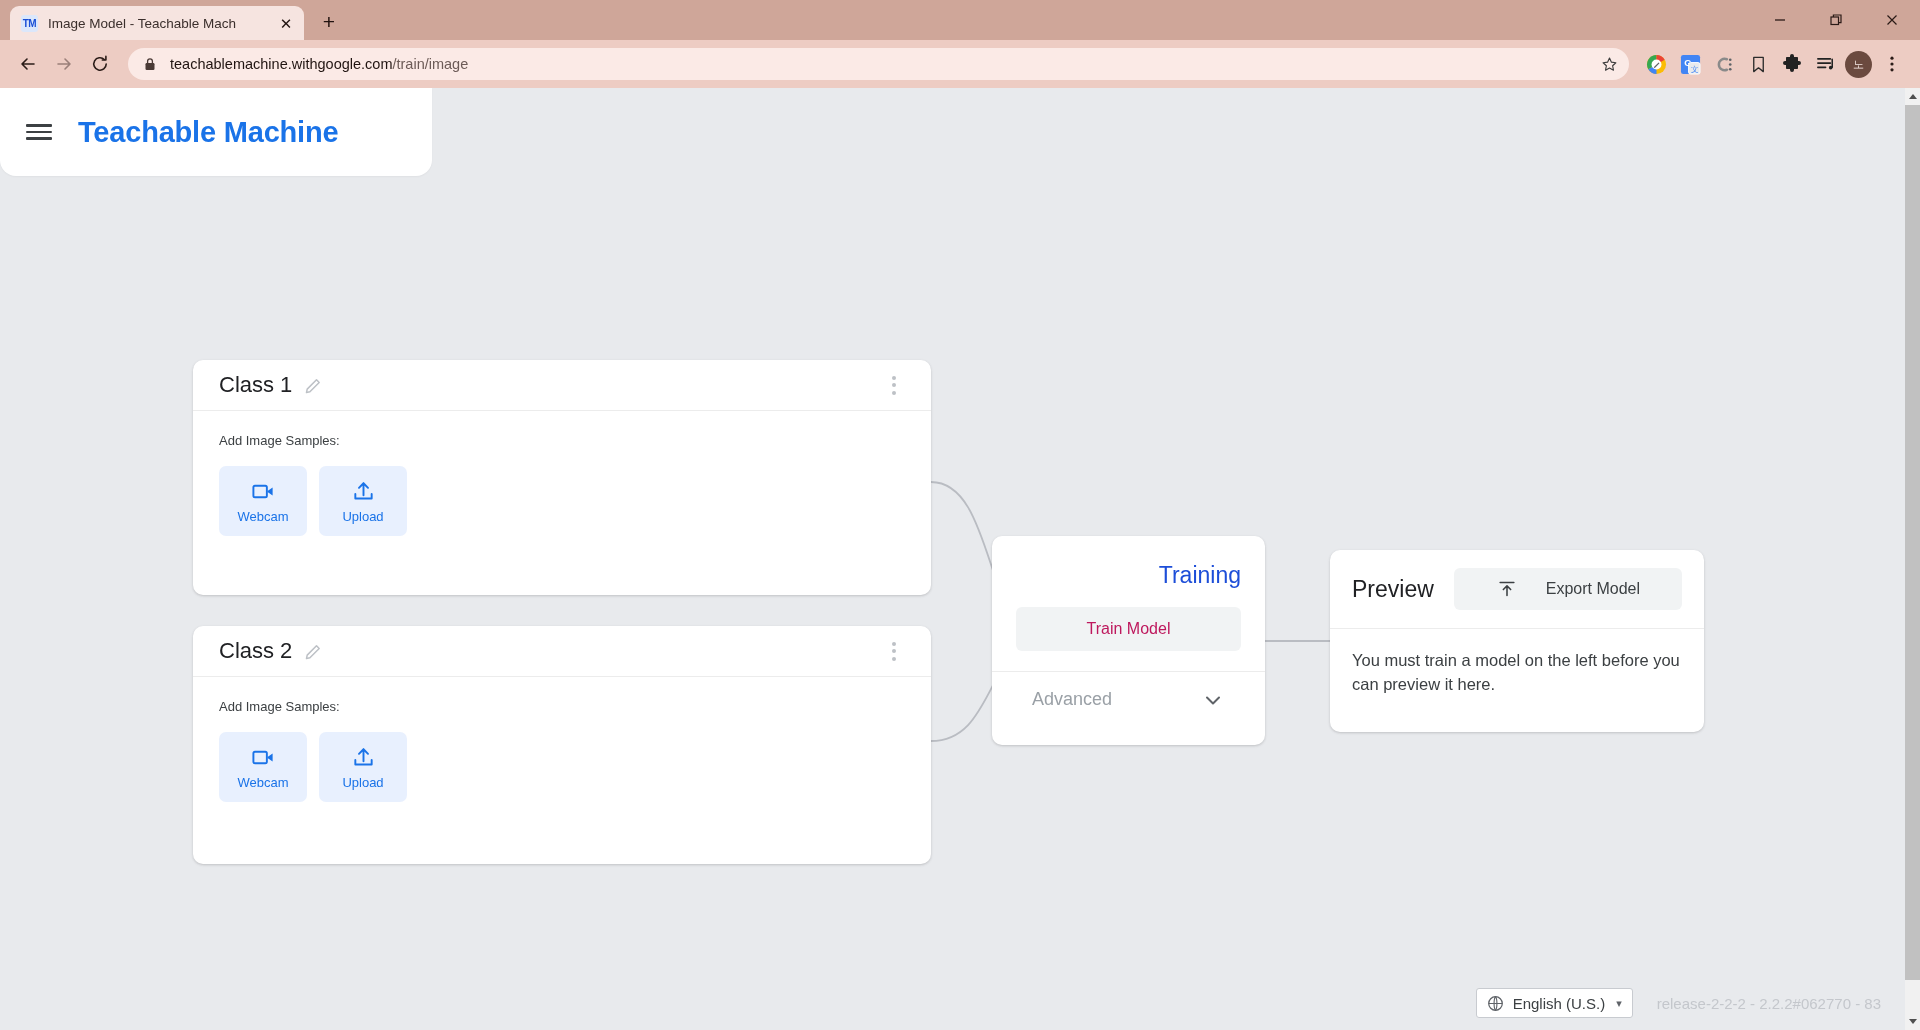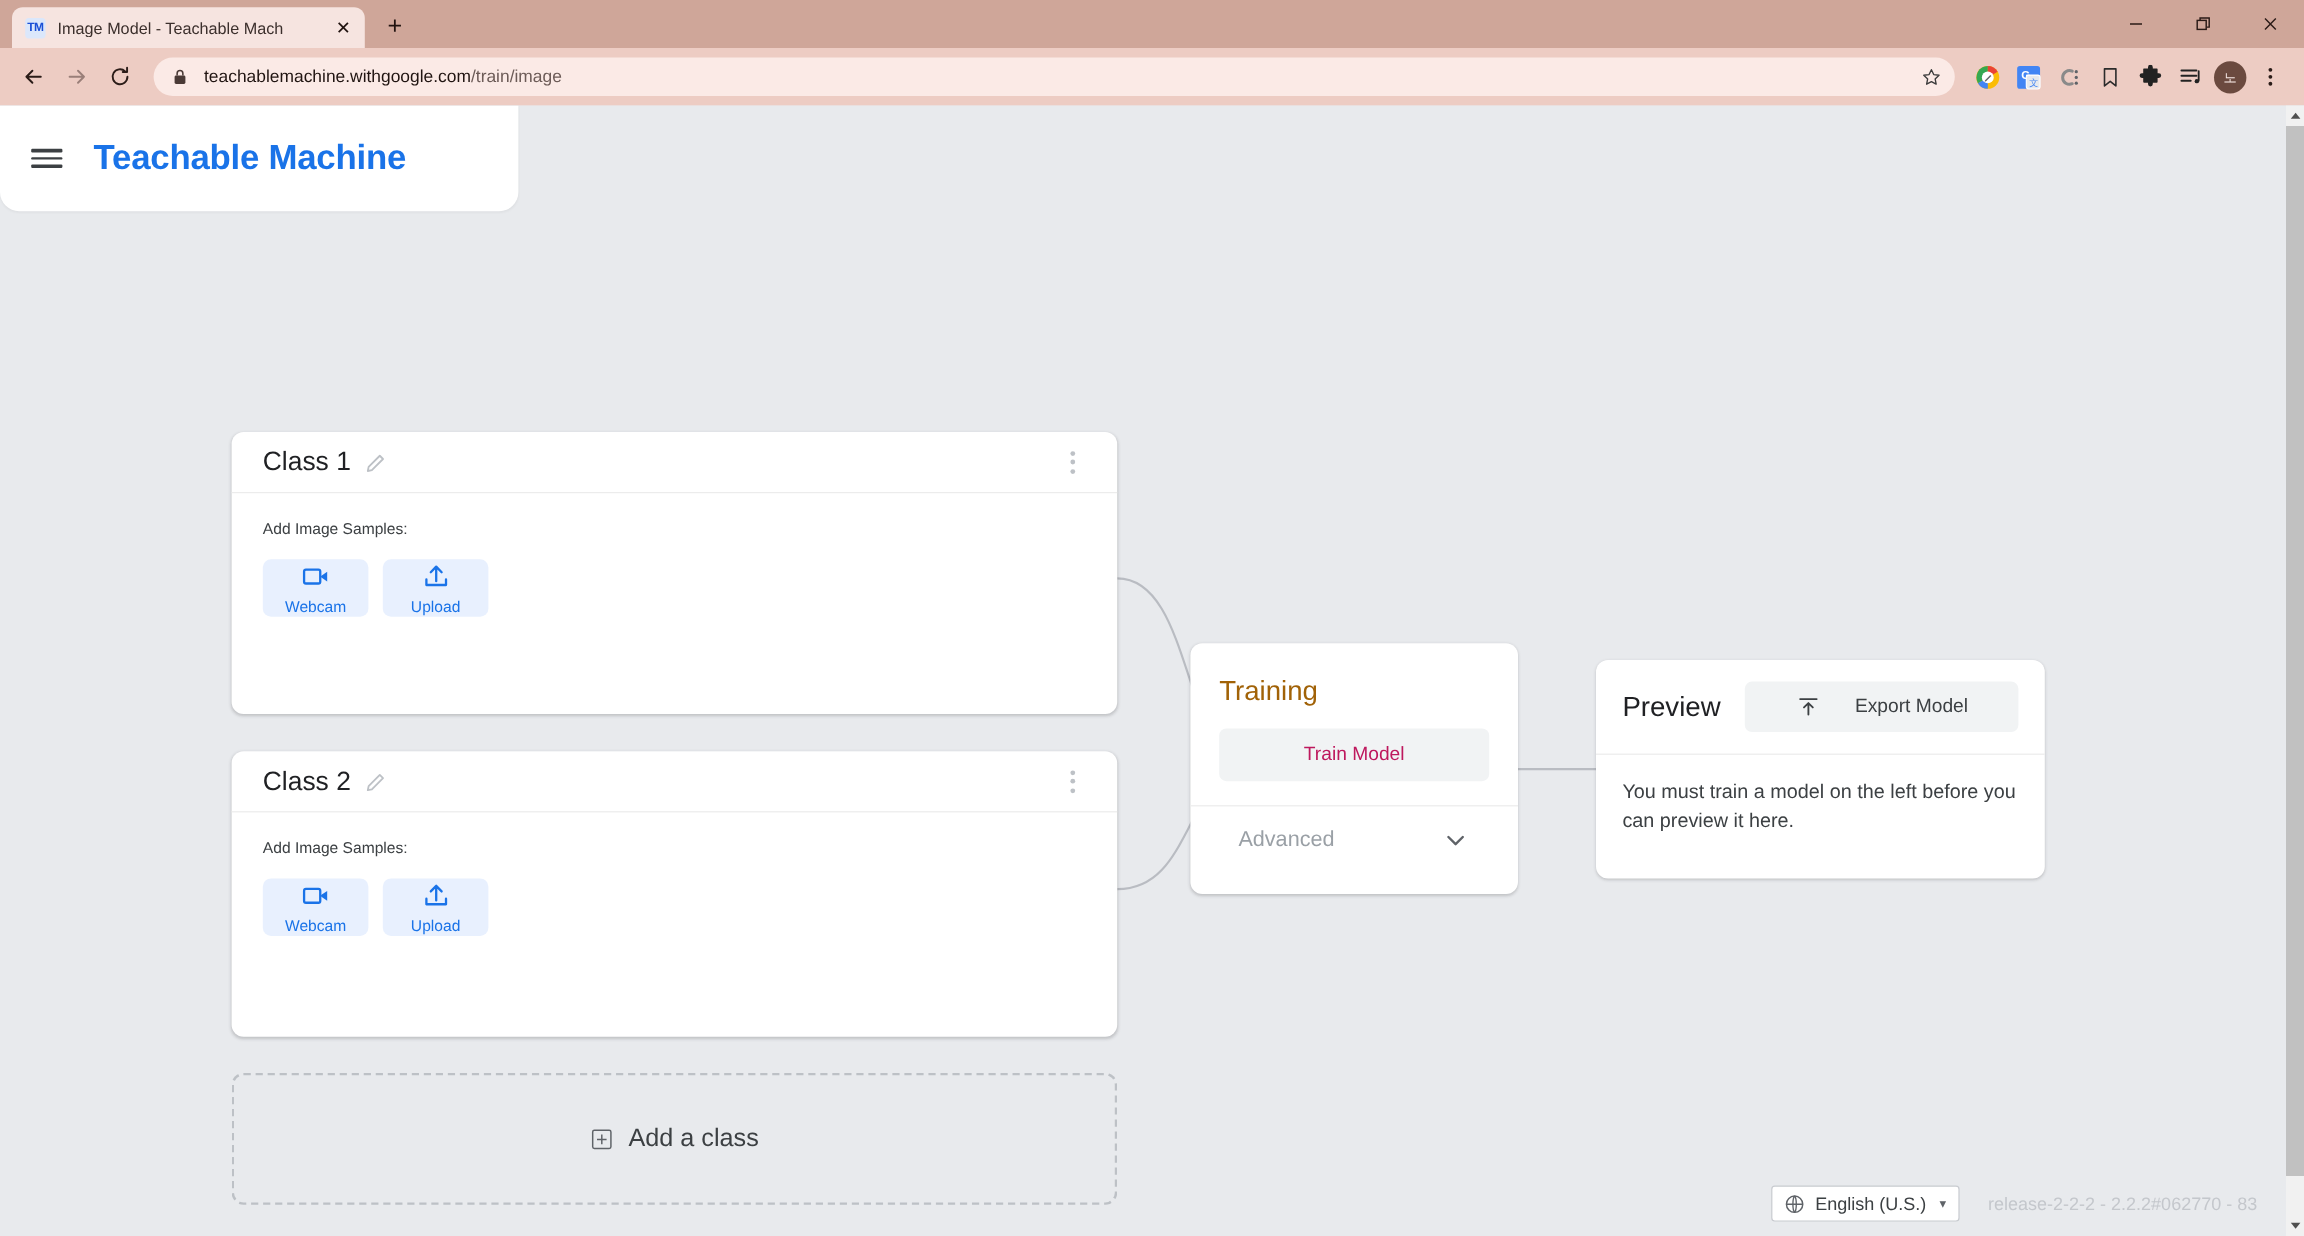--- a/index.html
+++ b/index.html
@@ -113,42 +113,42 @@
   .class-title { font-size: 22px; color: #202124; }
   .pencil-icon { margin-left: 12px; width: 20px; height: 20px; color: #bdc1c6; display:flex;align-items:center;}
   .spacer { flex: 1; }
   .kebab { width: 30px; height: 30px; display:flex;flex-direction:column;align-items:center;justify-content:center;gap:3.5px;}
   .kebab i { width: 4px; height: 4px; border-radius: 50%; background: #bdc1c6; display:block; }
 
   .card-body { padding: 22px 26px 0 26px; }
   .samples-label { font-size: 13px; color: #3c4043; }
   .sample-btns { display: flex; gap: 12px; margin-top: 18px; }
   .sample-btn {
-    width: 88px; height: 48px; background: #e8f0fe; border-radius: 7px;
+    width: 88px; height: 70px; background: #e8f0fe; border-radius: 7px;
     display: flex; flex-direction: column; align-items: center; justify-content: center;
     gap: 5px; color: #1a73e8;
   }
   .sample-btn .lbl { font-size: 13px; }
   .sb-icon { width: 25px; height: 25px; display:flex;align-items:center;justify-content:center;}
 
   .add-class {
     position: absolute; left: 193px; top: 806px; width: 738px; height: 110px;
     border: 2px dashed #bdc1c6; border-radius: 10px;
     display: flex; align-items: center; justify-content: center; gap: 12px;
     color: #5f6368;
   }
   .add-class .plus { width: 20px; height: 20px; display:flex;align-items:center;justify-content:center;}
   .add-class .txt { font-size: 21px; color: #3c4043; }
 
   
   #training-panel {
     position: absolute; left: 992px; top: 448px; width: 273px; height: 209px;
   }
   .tp-top { padding: 26px 24px 0 24px; }
-  .tp-title { font-size: 23px; color: #a16207; }
+  .tp-title { font-size: 23px; color: #1d4ed8; text-align: right; }
   .train-btn {
     margin-top: 18px; width: 100%; height: 44px; background: #f1f3f4;
     border-radius: 6px; display:flex; align-items:center; justify-content:center;
     font-size: 16px; color: #be185d;
   }
   .tp-divider { margin-top: 20px; height: 1px; background: #ececec; }
   .advanced-row {
     height: 55px; display: flex; align-items: center; padding: 0 40px;
     justify-content: space-between;
   }
@@ -415,29 +415,20 @@
                     <path d="M13 17V4.5M8.3 9.2L13 4.4l4.7 4.8" fill="none" stroke="currentColor" stroke-width="2" stroke-linecap="round" stroke-linejoin="round"></path>
                     <path d="M4.5 15.5v4.8h17v-4.8" fill="none" stroke="currentColor" stroke-width="2" stroke-linecap="round" stroke-linejoin="round"></path>
                   </svg>
               </div>
               <div class="lbl">Upload</div>
             </div>
           </div>
         </div>
       </div>
 
-      <div class="add-class">
-        <div class="plus">
-          <svg width="19" height="19" viewBox="0 0 20 20">
-              <rect x="2" y="2" width="16" height="16" rx="1.5" fill="none" stroke="currentColor" stroke-width="1.3"></rect>
-              <path d="M10 5.8v8.4M5.8 10h8.4" stroke="currentColor" stroke-width="1.3"></path>
-            </svg>
-        </div>
-        <div class="txt">Add a class</div>
-      </div>
 
       <div class="card" id="training-panel">
         <div class="tp-top">
           <div class="tp-title">Training</div>
           <div class="train-btn">Train Model</div>
         </div>
         <div class="tp-divider"></div>
         <div class="advanced-row">
           <div class="advanced-label">Advanced</div>
           <div class="chev">

